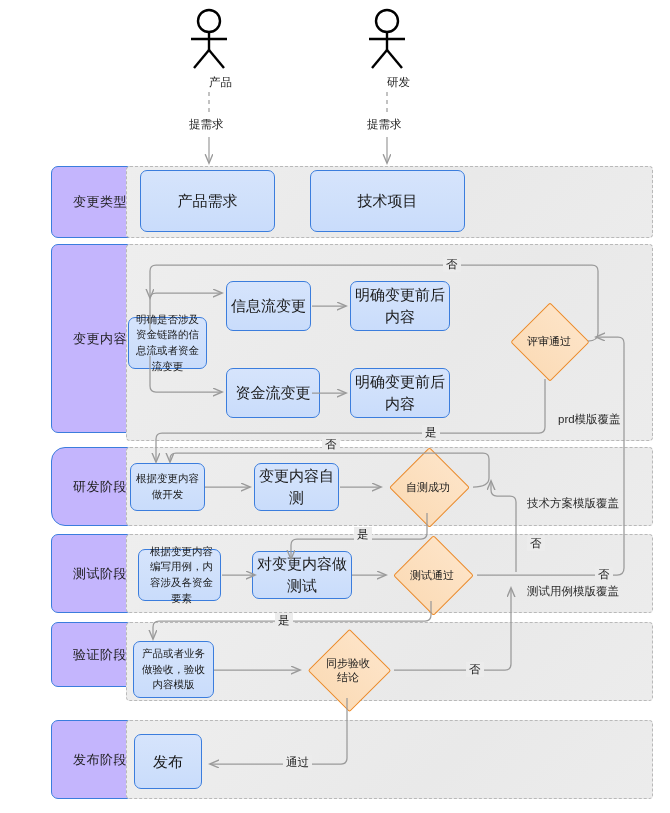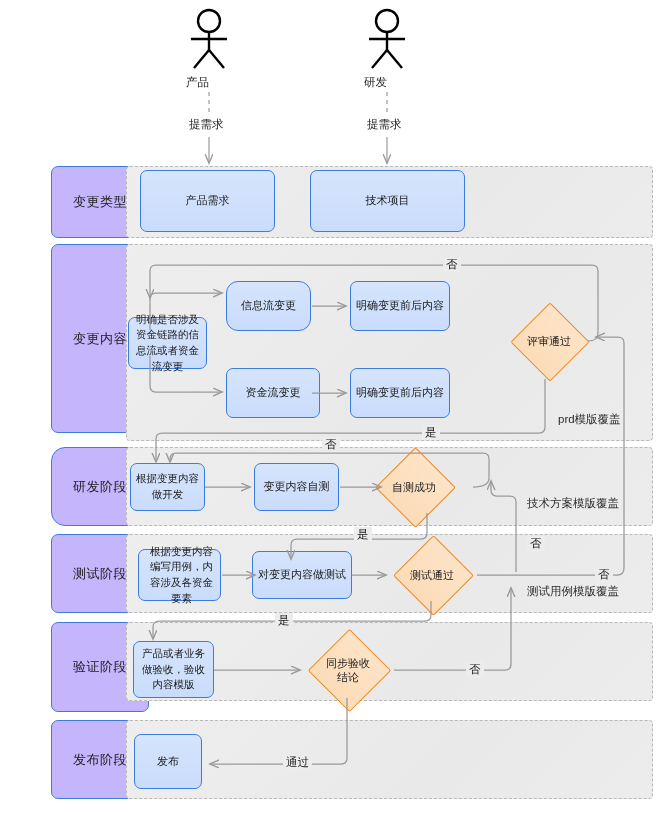--- a/index.html
+++ b/index.html
@@ -25,21 +25,21 @@
   .region-note{
     position:absolute;font-size:11.5px;color:#2b2b2b;white-space:nowrap;
   }
 
   
   .node{
     position:absolute;box-sizing:border-box;
     background:linear-gradient(180deg,#d6e4fc 0%,#cfe0fb 55%,#c9dcfb 100%);
     border:1.6px solid #3b7ddd;border-radius:7px;
     display:flex;align-items:center;justify-content:center;text-align:center;
-    font-size:11px;color:#1a1a1a;line-height:1.45;padding:2px 4px;
+    font-size:15px;color:#1a1a1a;line-height:1.45;padding:2px 4px;
   }
   .node.small{font-size:10.5px;line-height:1.5;}
 
   
   .diamond{
     position:absolute;box-sizing:border-box;
     display:flex;align-items:center;justify-content:center;text-align:center;
   }
   .diamond .dshape{
     position:absolute;inset:0;
@@ -49,21 +49,21 @@
     border-radius:2px;
   }
   .diamond .dtxt{
     position:relative;z-index:2;font-size:11px;color:#1a1a1a;line-height:1.3;
     white-space:nowrap;
   }
 
   
   .actor{position:absolute;}
   .actor-label{
-    position:absolute;font-size:11.5px;color:#1a1a1a;text-align:left;
+    position:absolute;font-size:11.5px;color:#1a1a1a;text-align:right;
     white-space:nowrap;
   }
 
   
   .elabel{
     position:absolute;font-size:11.5px;color:#1a1a1a;background:transparent;
     white-space:nowrap;z-index:6;
   }
   .elabel.boxed{background:#ececec;padding:0 3px;}
   .elabel.white{background:#ffffff;padding:0 3px;}
@@ -119,21 +119,21 @@
     </div>
   <div class="lane-label" style="top:244px;height:189px;">
     <span>变更内容</span>
     </div>
   <div class="lane-label" style="top:447px;height:79px;border-radius:14px;">
     <span>研发阶段</span>
     </div>
   <div class="lane-label" style="top:534px;height:79px;">
     <span>测试阶段</span>
     </div>
-  <div class="lane-label" style="top:622px;height:90px;">
+  <div class="lane-label" style="top:622px;height:65px;">
     <span>验证阶段</span>
     </div>
   <div class="lane-label" style="top:720px;height:79px;">
     <span>发布阶段</span>
     </div>
 
   <div class="region" style="top:166px;height:72px;width:527px;"></div>
   <div class="region" style="top:244px;height:197px;width:527px;"></div>
   <div class="region" style="top:447px;height:79px;width:527px;"></div>
   <div class="region" style="top:534px;height:79px;width:527px;"></div>
@@ -192,21 +192,21 @@
     <span>产品需求</span>
     </div>
   <div class="node" style="left:310px;top:170px;width:155px;height:62px;">
     <span>技术项目</span>
     </div>
 
   <div class="node small" style="left:128px;top:317px;width:79px;height:52px;">
     <span>明确是否涉及资金链路的信息流或者资金流变更</span>
     </div>
 
-  <div class="node" style="left:226px;top:281px;width:85px;height:50px;border-radius:12px;">
+  <div class="node" style="left:226px;top:281px;width:85px;height:50px;">
     <span>信息流变更</span>
     </div>
   <div class="node" style="left:350px;top:281px;width:100px;height:50px;">
     <span>明确变更前后内容</span>
     </div>
 
   <div class="node" style="left:226px;top:368px;width:94px;height:50px;">
     <span>资金流变更</span>
     </div>
   <div class="node" style="left:350px;top:368px;width:100px;height:50px;">
@@ -233,21 +233,21 @@
 
   <div class="node" style="left:134px;top:734px;width:68px;height:55px;">
     <span>发布</span>
     </div>
 
   <div class="diamond" style="left:509px;top:315px;width:80px;height:52px;">
     <div class="dshape" style="width:54px;height:54px;left:13px;top:-1px;"></div>
     <div class="dtxt">评审通过</div>
   </div>
 
-  <div class="diamond" style="left:372px;top:461px;width:84px;height:52px;text-align:right;">
+  <div class="diamond" style="left:386px;top:461px;width:84px;height:52px;text-align:right;">
     <div class="dshape" style="width:55px;height:55px;left:15px;top:-2px;"></div>
     <div class="dtxt">自测成功</div>
   </div>
 
   <div class="diamond" style="left:390px;top:549px;width:84px;height:52px;">
     <div class="dshape" style="width:55px;height:55px;left:15px;top:-2px;"></div>
     <div class="dtxt">测试通过</div>
   </div>
 
   <div class="diamond" style="left:305px;top:642px;width:86px;height:56px;">

